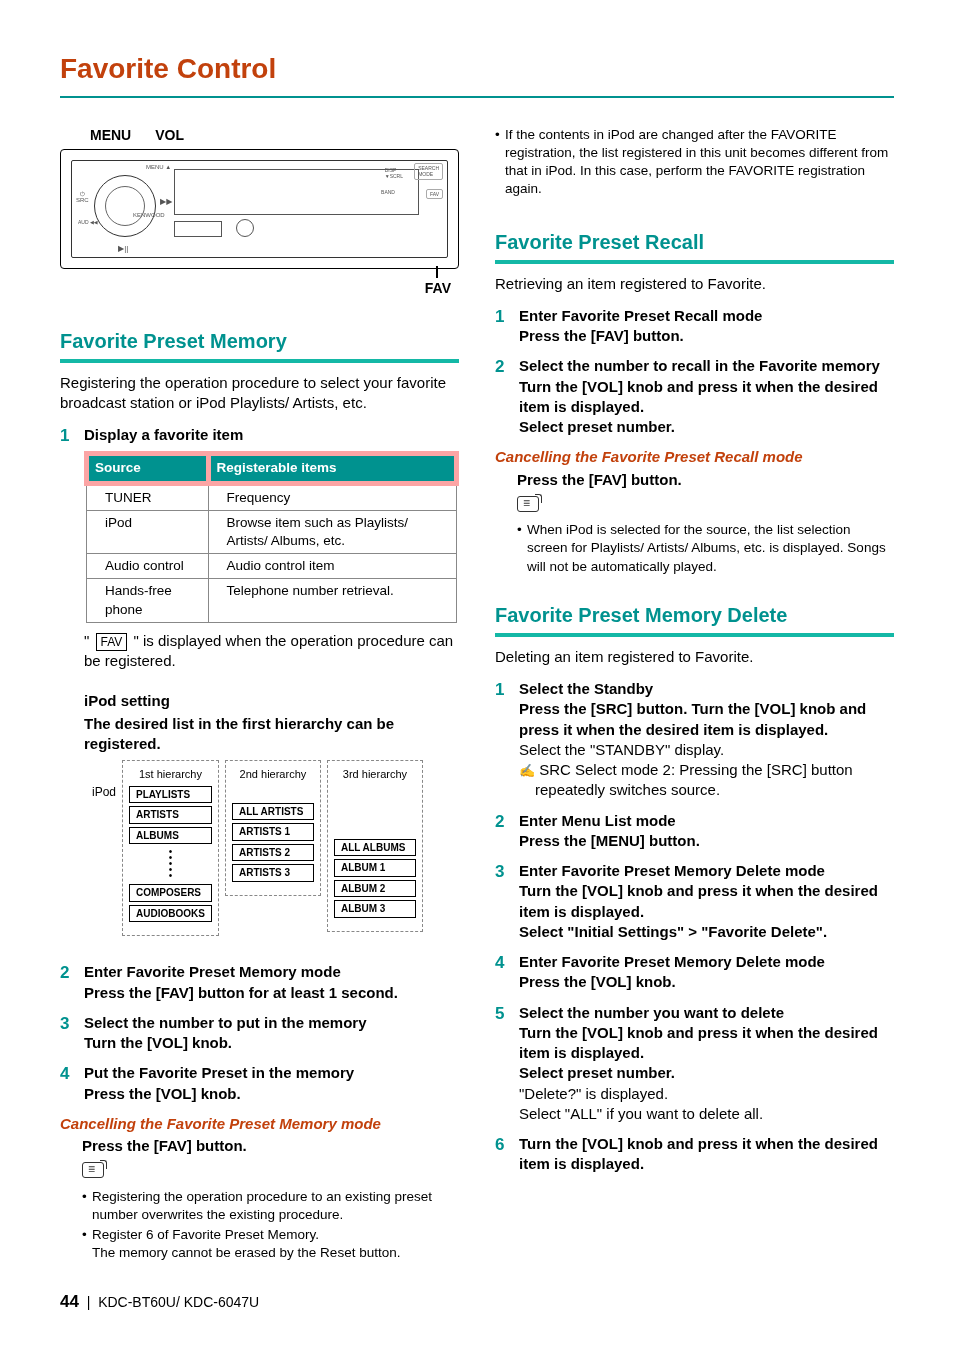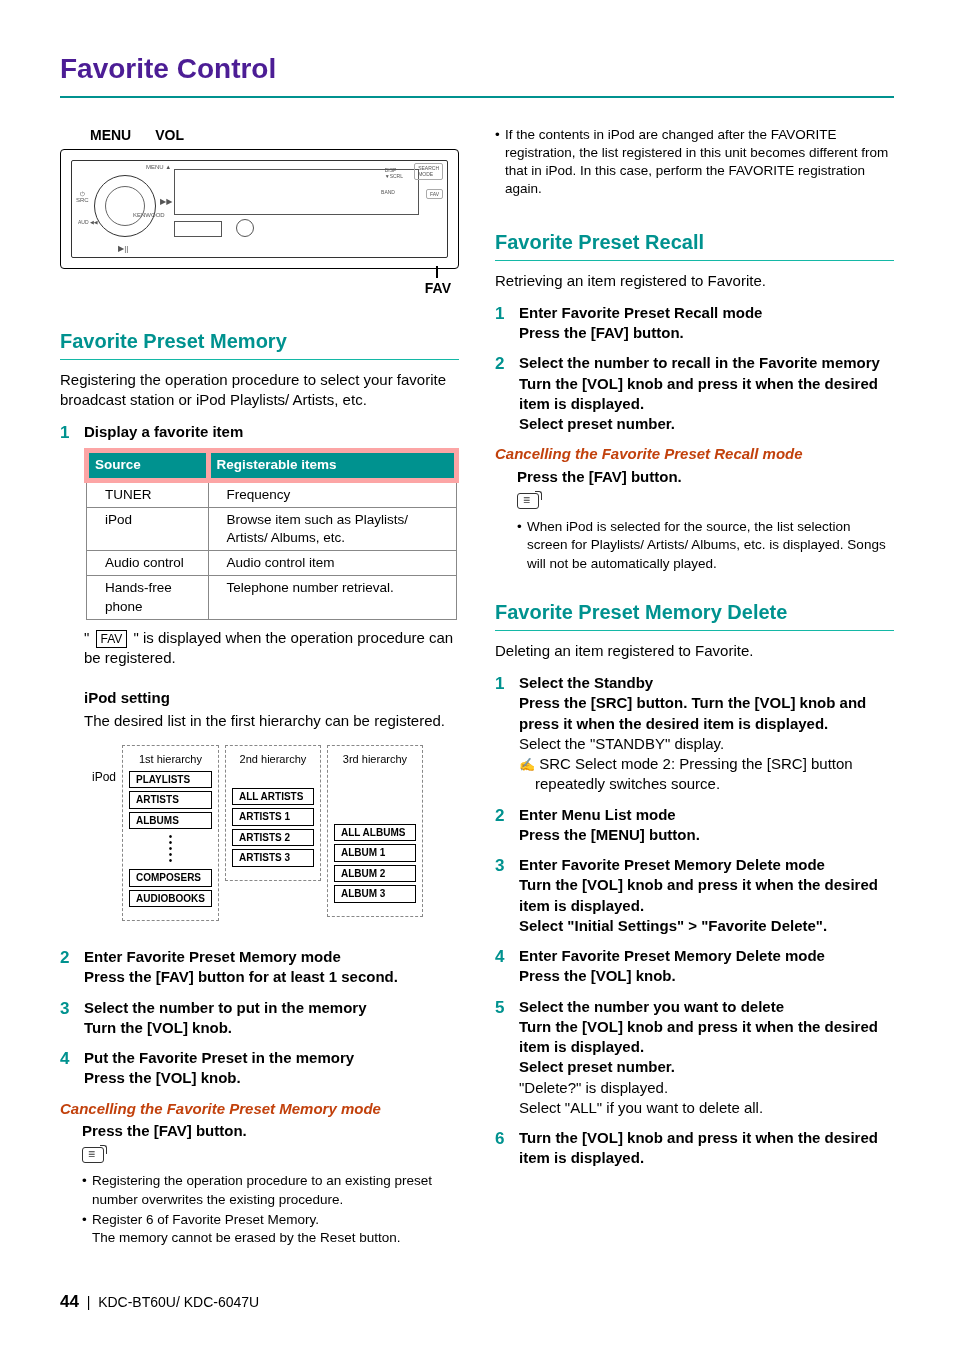--- a/index.html
+++ b/index.html
@@ -10,21 +10,21 @@
     background: #fff;
     color: #000;
     position: relative;
     padding: 50px 60px 40px 60px;
     font-size: 15px;
     line-height: 1.35;
   }
   .page-title {
     font-size: 28px;
     font-weight: 700;
-    color: #4c1d95;
+    color: #c2410c;
     border-bottom: 2px solid #00928f;
     padding-bottom: 8px;
     margin-bottom: 28px;
   }
   .cols {
     display: flex;
     gap: 36px;
   }
   .col { flex: 1; min-width: 0; }
   .panel-labels {
@@ -139,21 +139,21 @@
     text-align: right;
     font-weight: 700;
     font-size: 14px;
     margin-right: 8px;
     margin-bottom: 30px;
   }
   .section-heading {
     font-size: 20px;
     font-weight: 900;
     color: #00928f;
-    border-bottom: 1px solid #14b8a6;
+    border-bottom: 4px solid #14b8a6;
     padding-bottom: 4px;
     margin-bottom: 10px;
     font-family: Arial, sans-serif;
   }
   .intro { margin-bottom: 12px; }
   .step { display: flex; gap: 8px; margin-bottom: 10px; }
   .step-num {
     font-size: 17px;
     font-weight: 700;
     color: #00928f;
@@ -186,21 +186,21 @@
   .fav-box {
     display: inline-block;
     border: 1px solid #000;
     padding: 0 4px;
     font-size: 12px;
     font-weight: 400;
     margin: 0 2px;
   }
   .note-after-table { margin-bottom: 6px; }
   .sub-heading { font-weight: 700; margin-top: 20px; margin-bottom: 2px; }
-  .small-text { font-weight: 400; margin-bottom: 14px; }
+  .small-text { font-weight: 700; margin-bottom: 6px; }
   .hierarchy {
     margin-left: 8px;
     margin-bottom: 16px;
     font-size: 11px;
     display: flex;
     align-items: flex-start;
     gap: 6px;
   }
   .hier-root { padding-top: 24px; font-size: 12px; }
   .hier-col {

